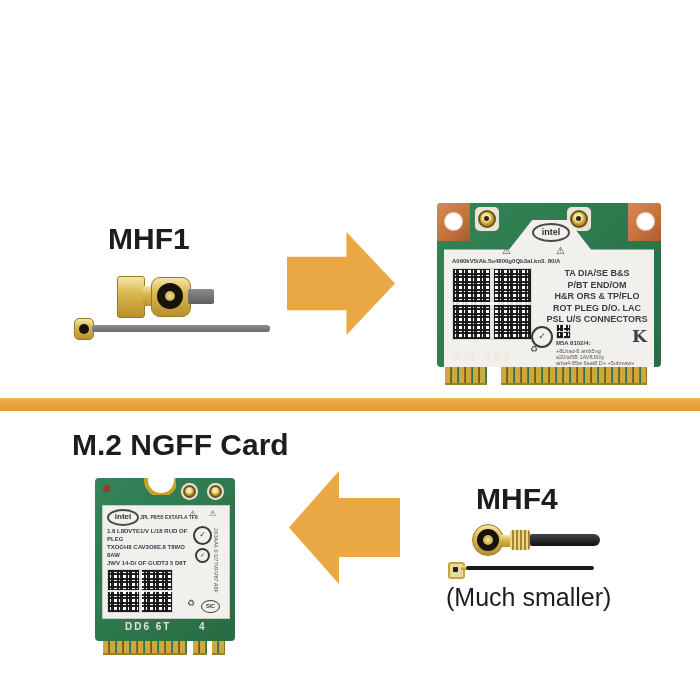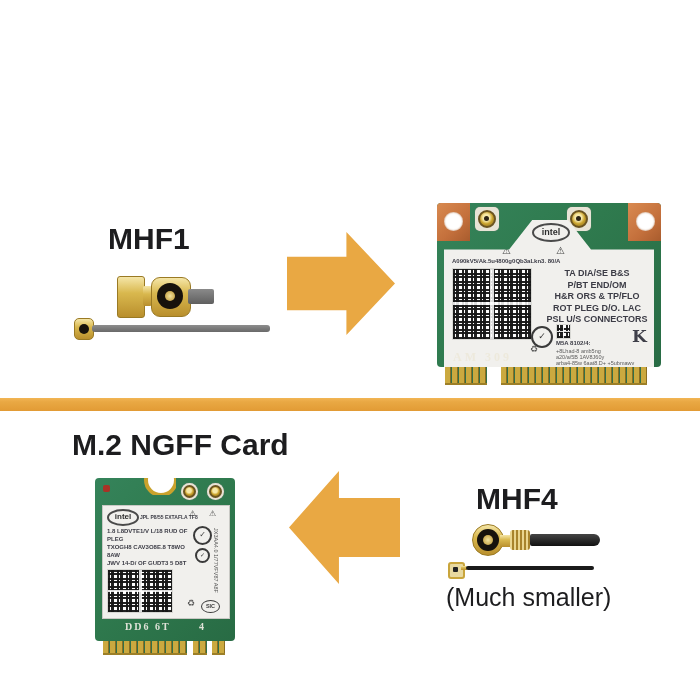--- a/index.html
+++ b/index.html
@@ -34,21 +34,21 @@
       linear-gradient(0deg,transparent 0 48%,rgba(255,255,255,.85) 48% 53%,transparent 53%),
       repeating-linear-gradient(0deg,rgba(22,22,22,.95) 0 2px,transparent 2px 5px,rgba(22,22,22,.95) 5px 7px,transparent 7px 8px),
       repeating-linear-gradient(90deg,rgba(22,22,22,.95) 0 2px,transparent 2px 3px,rgba(22,22,22,.95) 3px 6px,transparent 6px 9px);
       border:1px solid #d8d8d4;}
   .ufl-base{background:#E8E4D6;border-radius:5px;box-shadow:0 0 1px #888;}
   .ufl-ring{position:absolute;border-radius:50%;
             background:radial-gradient(circle at 45% 40%, #F7E9A8 0 30%, #C9A22C 55%, #7c6120 100%);
             border:2px solid #6b5420;}
   .ufl-dot{position:absolute;border-radius:50%;background:#2d2416;}
   .tinytxt{color:#3C3C46;font-weight:700;letter-spacing:0;}
-  .mono{font-family:Liberation Serif, serif;}
+  .mono{font-family:Liberation Sans, sans-serif;}
   .copper{background:linear-gradient(135deg,#D98A50,#C4703C 60%,#a85c2e);}
   .hole{position:absolute;background:#fff;border-radius:50%;box-shadow:inset 0 0 2px #b07040;}
   .warn{color:#4a4a4a;font-size:10px;line-height:10px;}
   .circlemark{border:2px solid #3A3A3A;border-radius:50%;color:#3A3A3A;text-align:center;}
 
   
   .gold-grad{background:linear-gradient(#F5E6A8,#D9B84E 40%,#B98F2D);}
   .blackring{position:absolute;border-radius:50%;background:#17120c;}
   .golddot{position:absolute;border-radius:50%;background:radial-gradient(#F3E39E,#BB932F);}
 </style>

